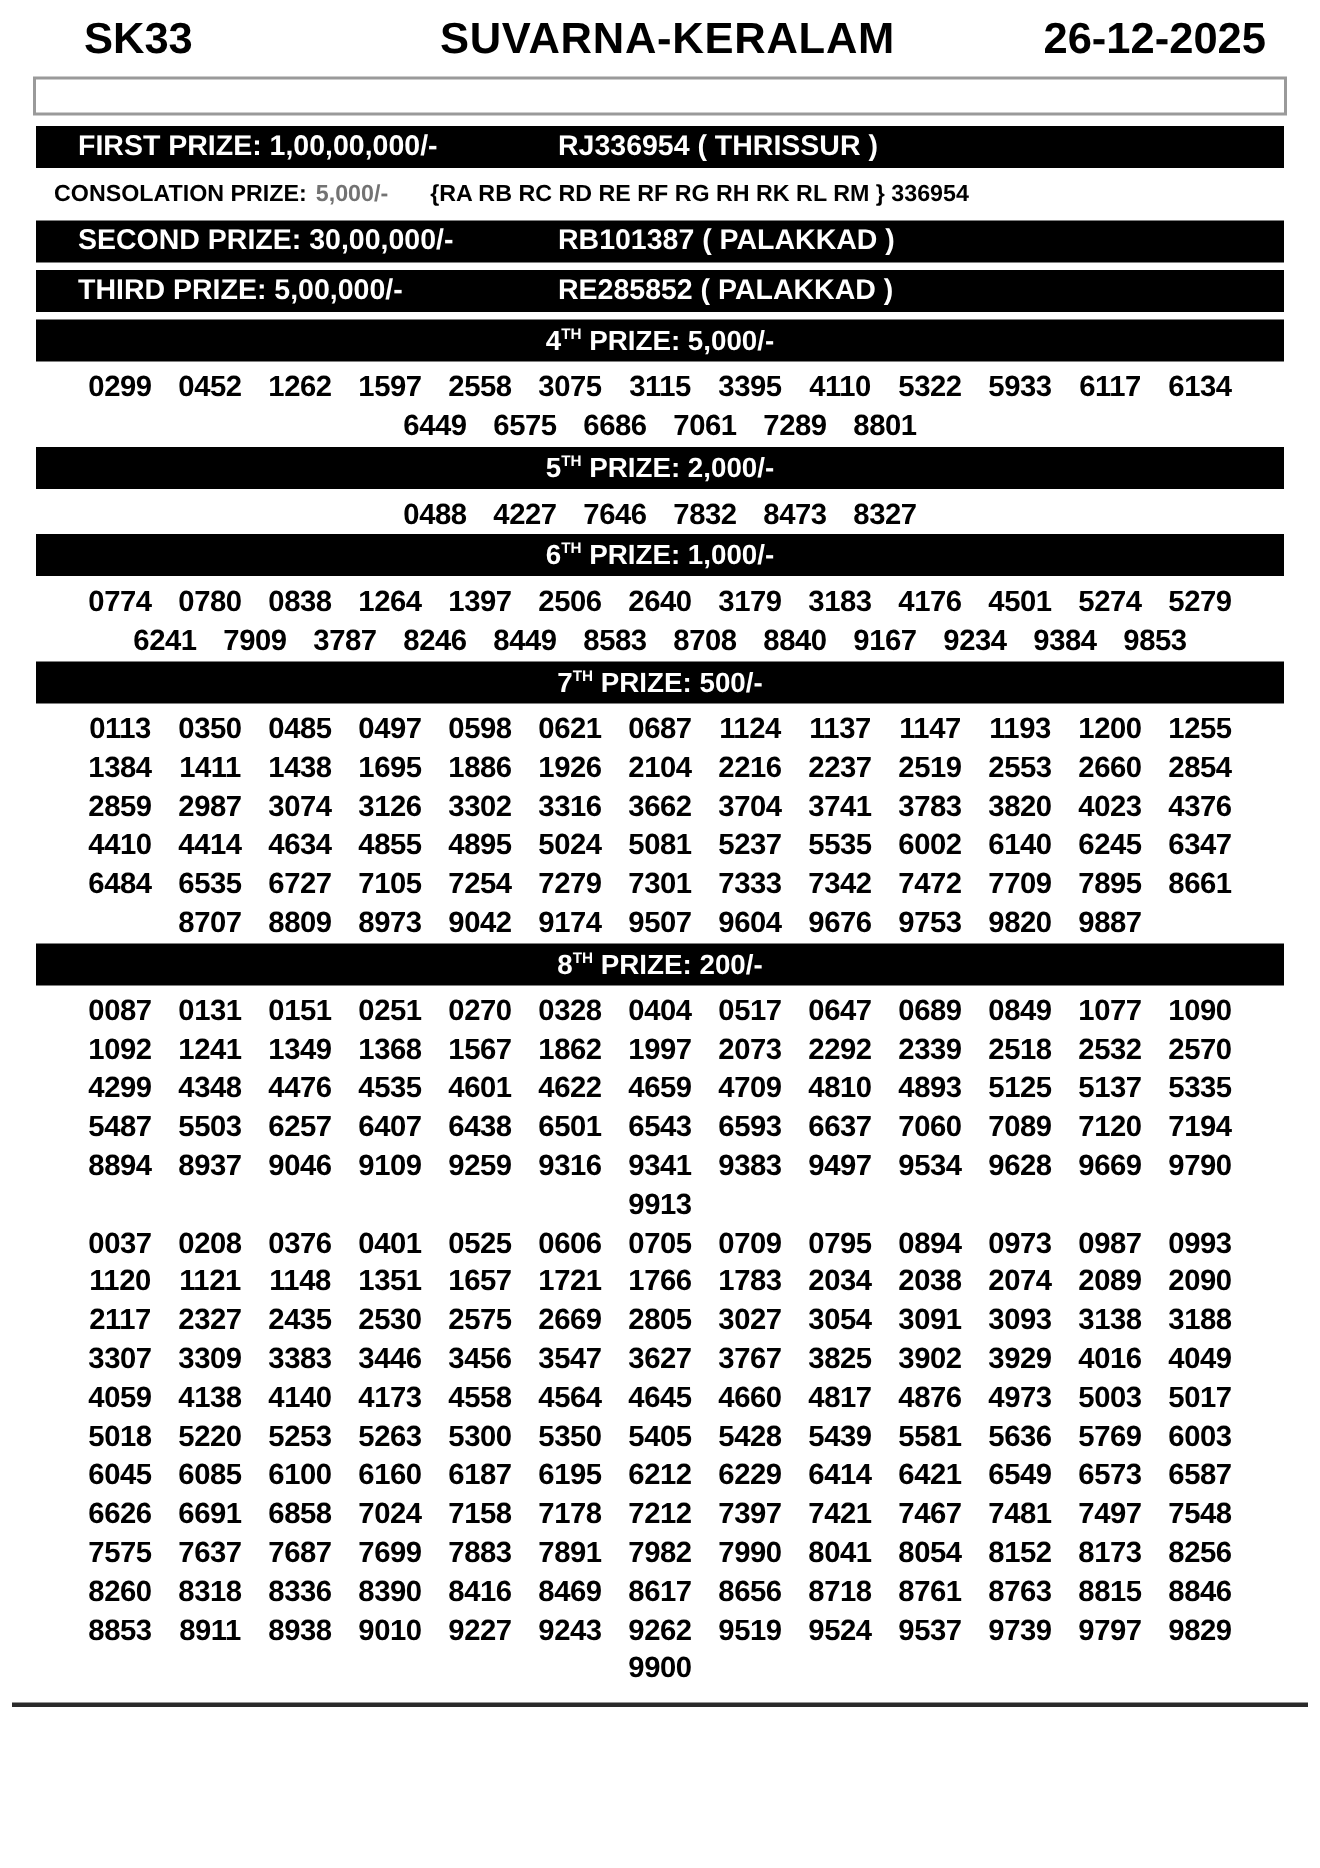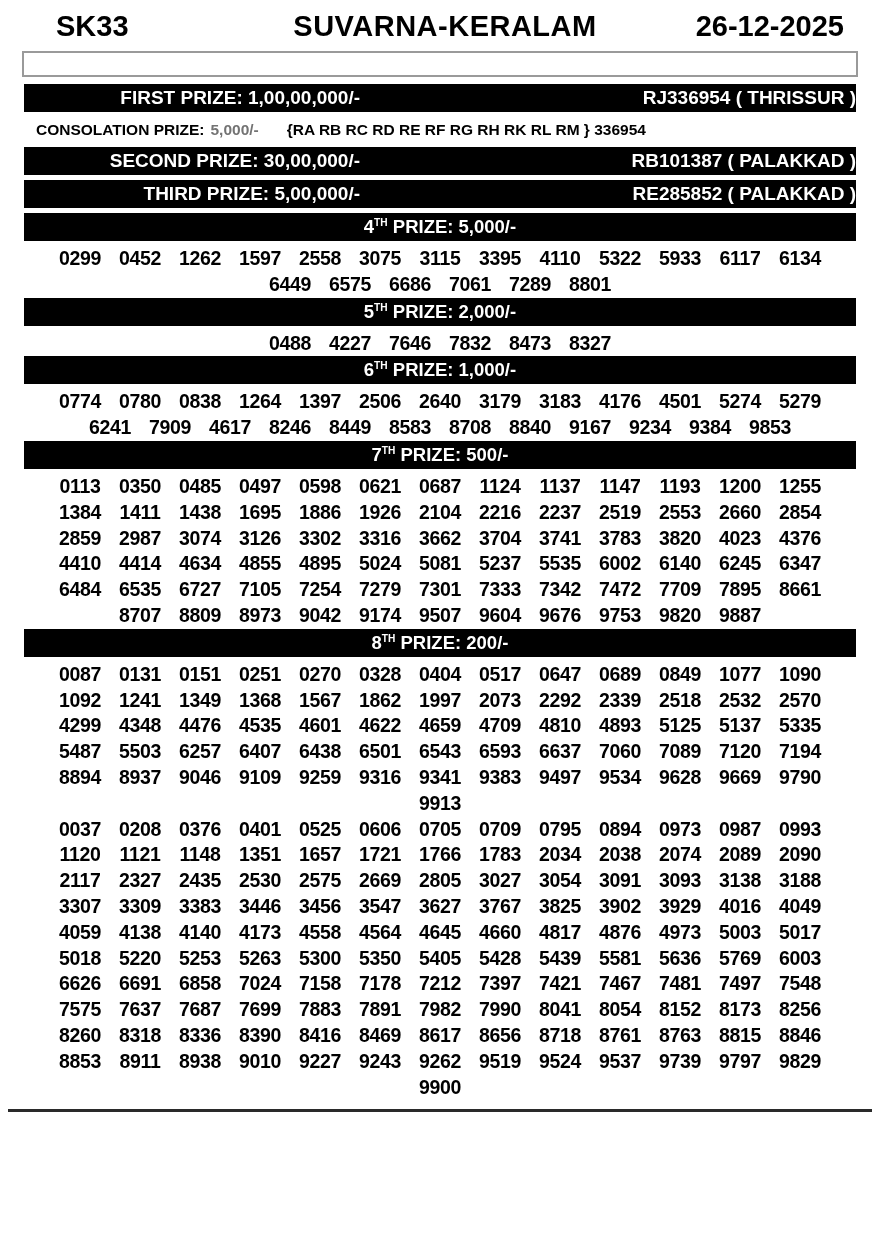--- a/index.html
+++ b/index.html
@@ -43,21 +43,21 @@
   .bar {
     width: 832px;
     margin: 0 auto 5px auto;
     background: #000000;
     color: #ffffff;
     height: 28px;
     line-height: 28px;
     font-size: 19px;
     white-space: nowrap;
   }
-  .prize-bar { display: flex; padding-left: 16px; text-align: right; }
+  .prize-bar { display: flex; padding-left: 28px; text-align: left; }
   .prize-bar .bar-label { flex: 0 0 320px; }
   .prize-bar .bar-ticket { flex: 1 1 auto; }
   .section-bar { text-align: center; font-size: 18.5px; }
   .section-bar sup { font-size: 0.55em; vertical-align: super; line-height: 0; }
 
   
   .consolation {
     width: 832px;
     margin: 0 auto 5px auto;
     height: 25px;
@@ -168,21 +168,21 @@
       <span class="num-cell">3179</span>
       <span class="num-cell">3183</span>
       <span class="num-cell">4176</span>
       <span class="num-cell">4501</span>
       <span class="num-cell">5274</span>
       <span class="num-cell">5279</span>
     </div>
     <div class="num-row">
       <span class="num-cell">6241</span>
       <span class="num-cell">7909</span>
-      <span class="num-cell">4617</span>
+      <span class="num-cell">3787</span>
       <span class="num-cell">8246</span>
       <span class="num-cell">8449</span>
       <span class="num-cell">8583</span>
       <span class="num-cell">8708</span>
       <span class="num-cell">8840</span>
       <span class="num-cell">9167</span>
       <span class="num-cell">9234</span>
       <span class="num-cell">9384</span>
       <span class="num-cell">9853</span>
     </div>
@@ -438,20 +438,35 @@
       <span class="num-cell">5350</span>
       <span class="num-cell">5405</span>
       <span class="num-cell">5428</span>
       <span class="num-cell">5439</span>
       <span class="num-cell">5581</span>
       <span class="num-cell">5636</span>
       <span class="num-cell">5769</span>
       <span class="num-cell">6003</span>
     </div>
     <div class="num-row">
+      <span class="num-cell">6045</span>
+      <span class="num-cell">6085</span>
+      <span class="num-cell">6100</span>
+      <span class="num-cell">6160</span>
+      <span class="num-cell">6187</span>
+      <span class="num-cell">6195</span>
+      <span class="num-cell">6212</span>
+      <span class="num-cell">6229</span>
+      <span class="num-cell">6414</span>
+      <span class="num-cell">6421</span>
+      <span class="num-cell">6549</span>
+      <span class="num-cell">6573</span>
+      <span class="num-cell">6587</span>
+    </div>
+    <div class="num-row">
       <span class="num-cell">6626</span>
       <span class="num-cell">6691</span>
       <span class="num-cell">6858</span>
       <span class="num-cell">7024</span>
       <span class="num-cell">7158</span>
       <span class="num-cell">7178</span>
       <span class="num-cell">7212</span>
       <span class="num-cell">7397</span>
       <span class="num-cell">7421</span>
       <span class="num-cell">7467</span>

